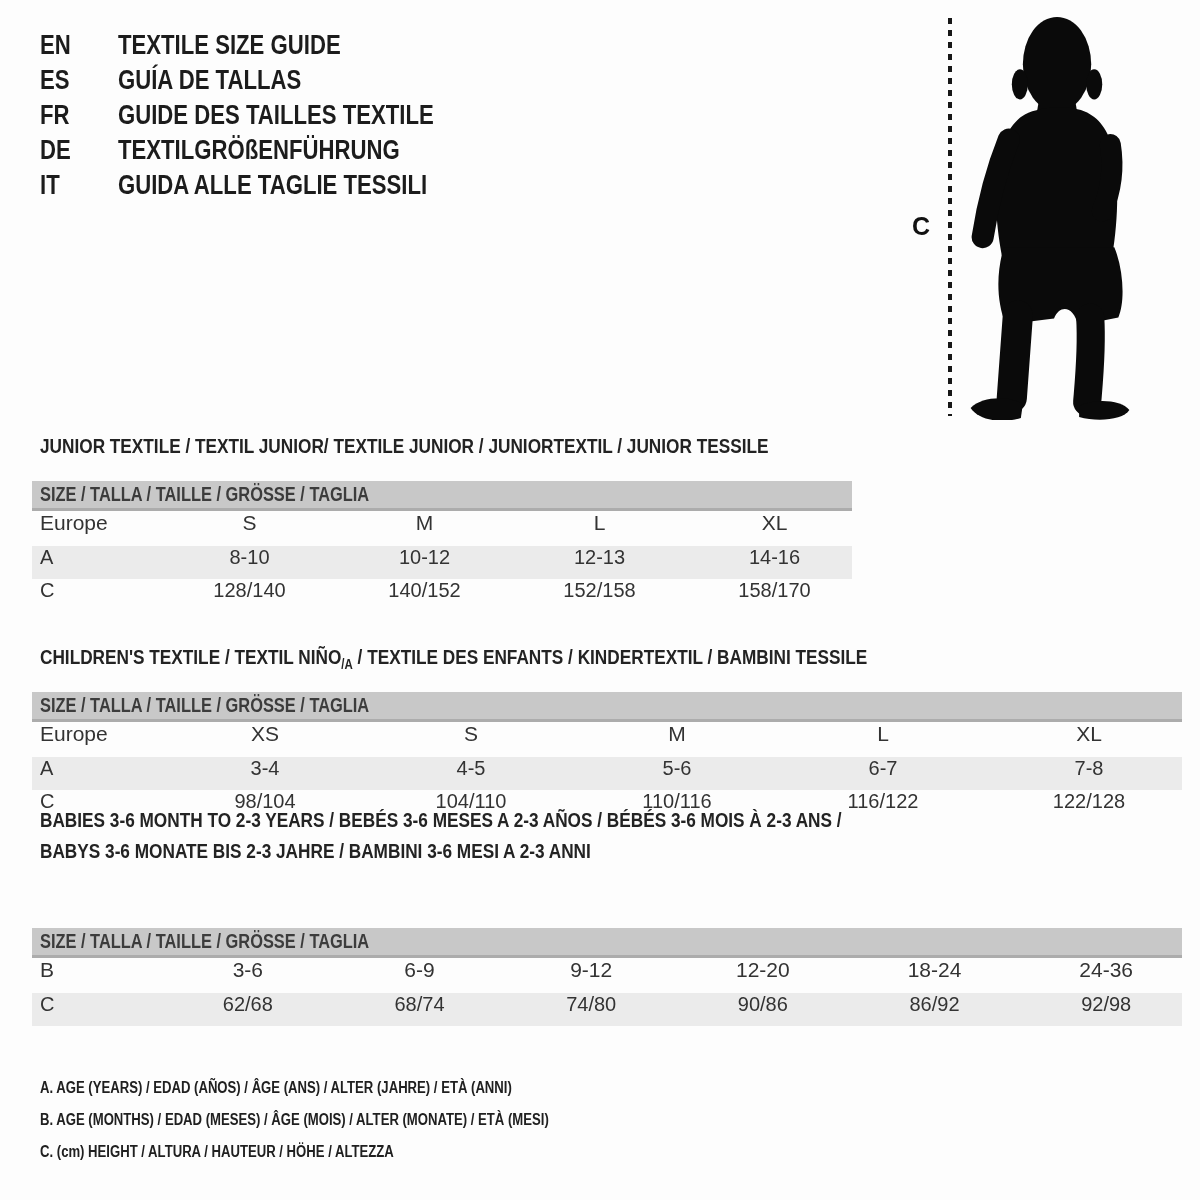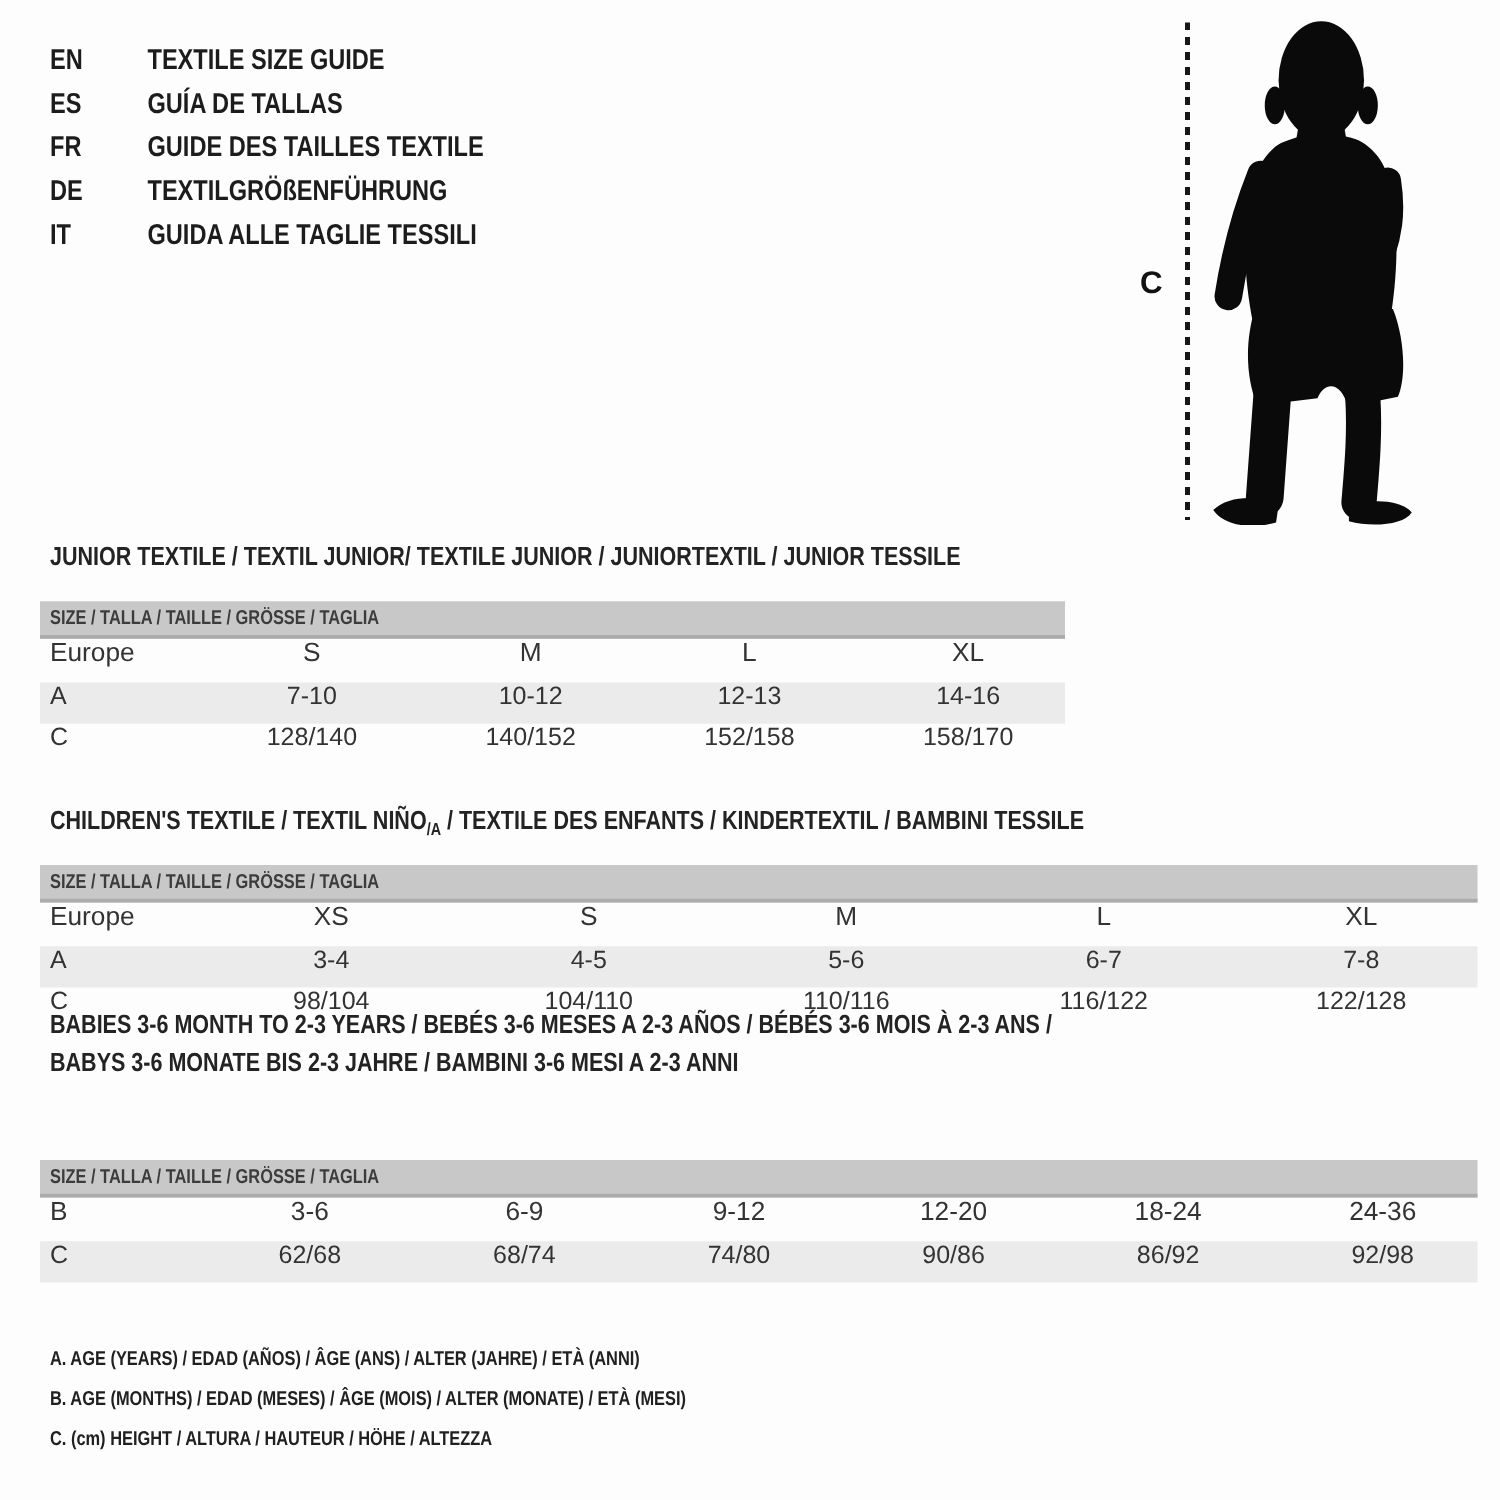--- a/index.html
+++ b/index.html
@@ -10,21 +10,21 @@
     background:#fdfdfd;
     font-family:"Liberation Sans", sans-serif;
     color:#1f1f1f;
     overflow:hidden;
   }
   .abs { position:absolute; white-space:nowrap; }
   .cond { display:inline-block; transform:scaleX(0.82); transform-origin:0 50%; white-space:nowrap; }
 
   
   .lang-block { left:40px; top:30px; }
-  .lang-row { display:flex; height:35px; align-items:center; font-weight:bold; font-size:23px; color:#1c1c1c; }
+  .lang-row { display:flex; height:35px; align-items:flex-start; font-weight:bold; font-size:27px; color:#1c1c1c; }
   .lang-code { width:78px; }
 
   
   .height-line {
     left:948px; top:18px; width:4px; height:398px;
     background:repeating-linear-gradient(to bottom, #171717 0 6px, transparent 6px 12px);
   }
   .height-label { left:912px; top:212px; font-size:25px; font-weight:bold; color:#111; }
   .baby { left:960px; top:14px; width:180px; height:406px; }
 
@@ -37,21 +37,21 @@
 
   
   .size-table { position:absolute; }
   .table-junior   { left:32px; top:481px; width:820px; }
   .table-children { left:32px; top:692px; width:1150px; }
   .table-babies   { left:32px; top:928px; width:1150px; }
   .bar {
     height:30px; background:#c8c8c8;
     border-bottom:3px solid #acacac;
     padding-left:8px; line-height:27px;
-    font-size:16px; font-weight:bold; color:#3c3c3c;
+    font-size:20px; font-weight:bold; color:#3c3c3c;
   }
   .t-row { display:flex; align-items:flex-start; color:#333;gap:20px; }
   .t-row.h35 { height:35px; font-size:21px; }
   .t-row.h33 { height:33px; font-size:20px; }
   .t-row.shaded { background:#ebebeb; }
   .t-label { width:120px; padding-left:8px; text-align:left; }
   .t-cell { flex:1; text-align:center; }
 
   
   .legend { left:40px; top:1072px; }
@@ -107,21 +107,21 @@
   <div class="bar"><span class="cond">SIZE / TALLA / TAILLE / GRÖSSE / TAGLIA</span></div>
   <div class="t-row h35">
     <span class="t-label">Europe</span>
     <span class="t-cell">S</span>
     <span class="t-cell">M</span>
     <span class="t-cell">L</span>
     <span class="t-cell">XL</span>
   </div>
   <div class="t-row h33 shaded">
     <span class="t-label">A</span>
-    <span class="t-cell">7-10</span>
+    <span class="t-cell">8-10</span>
     <span class="t-cell">10-12</span>
     <span class="t-cell">12-13</span>
     <span class="t-cell">14-16</span>
   </div>
   <div class="t-row h33">
     <span class="t-label">C</span>
     <span class="t-cell">128/140</span>
     <span class="t-cell">140/152</span>
     <span class="t-cell">152/158</span>
     <span class="t-cell">158/170</span>

